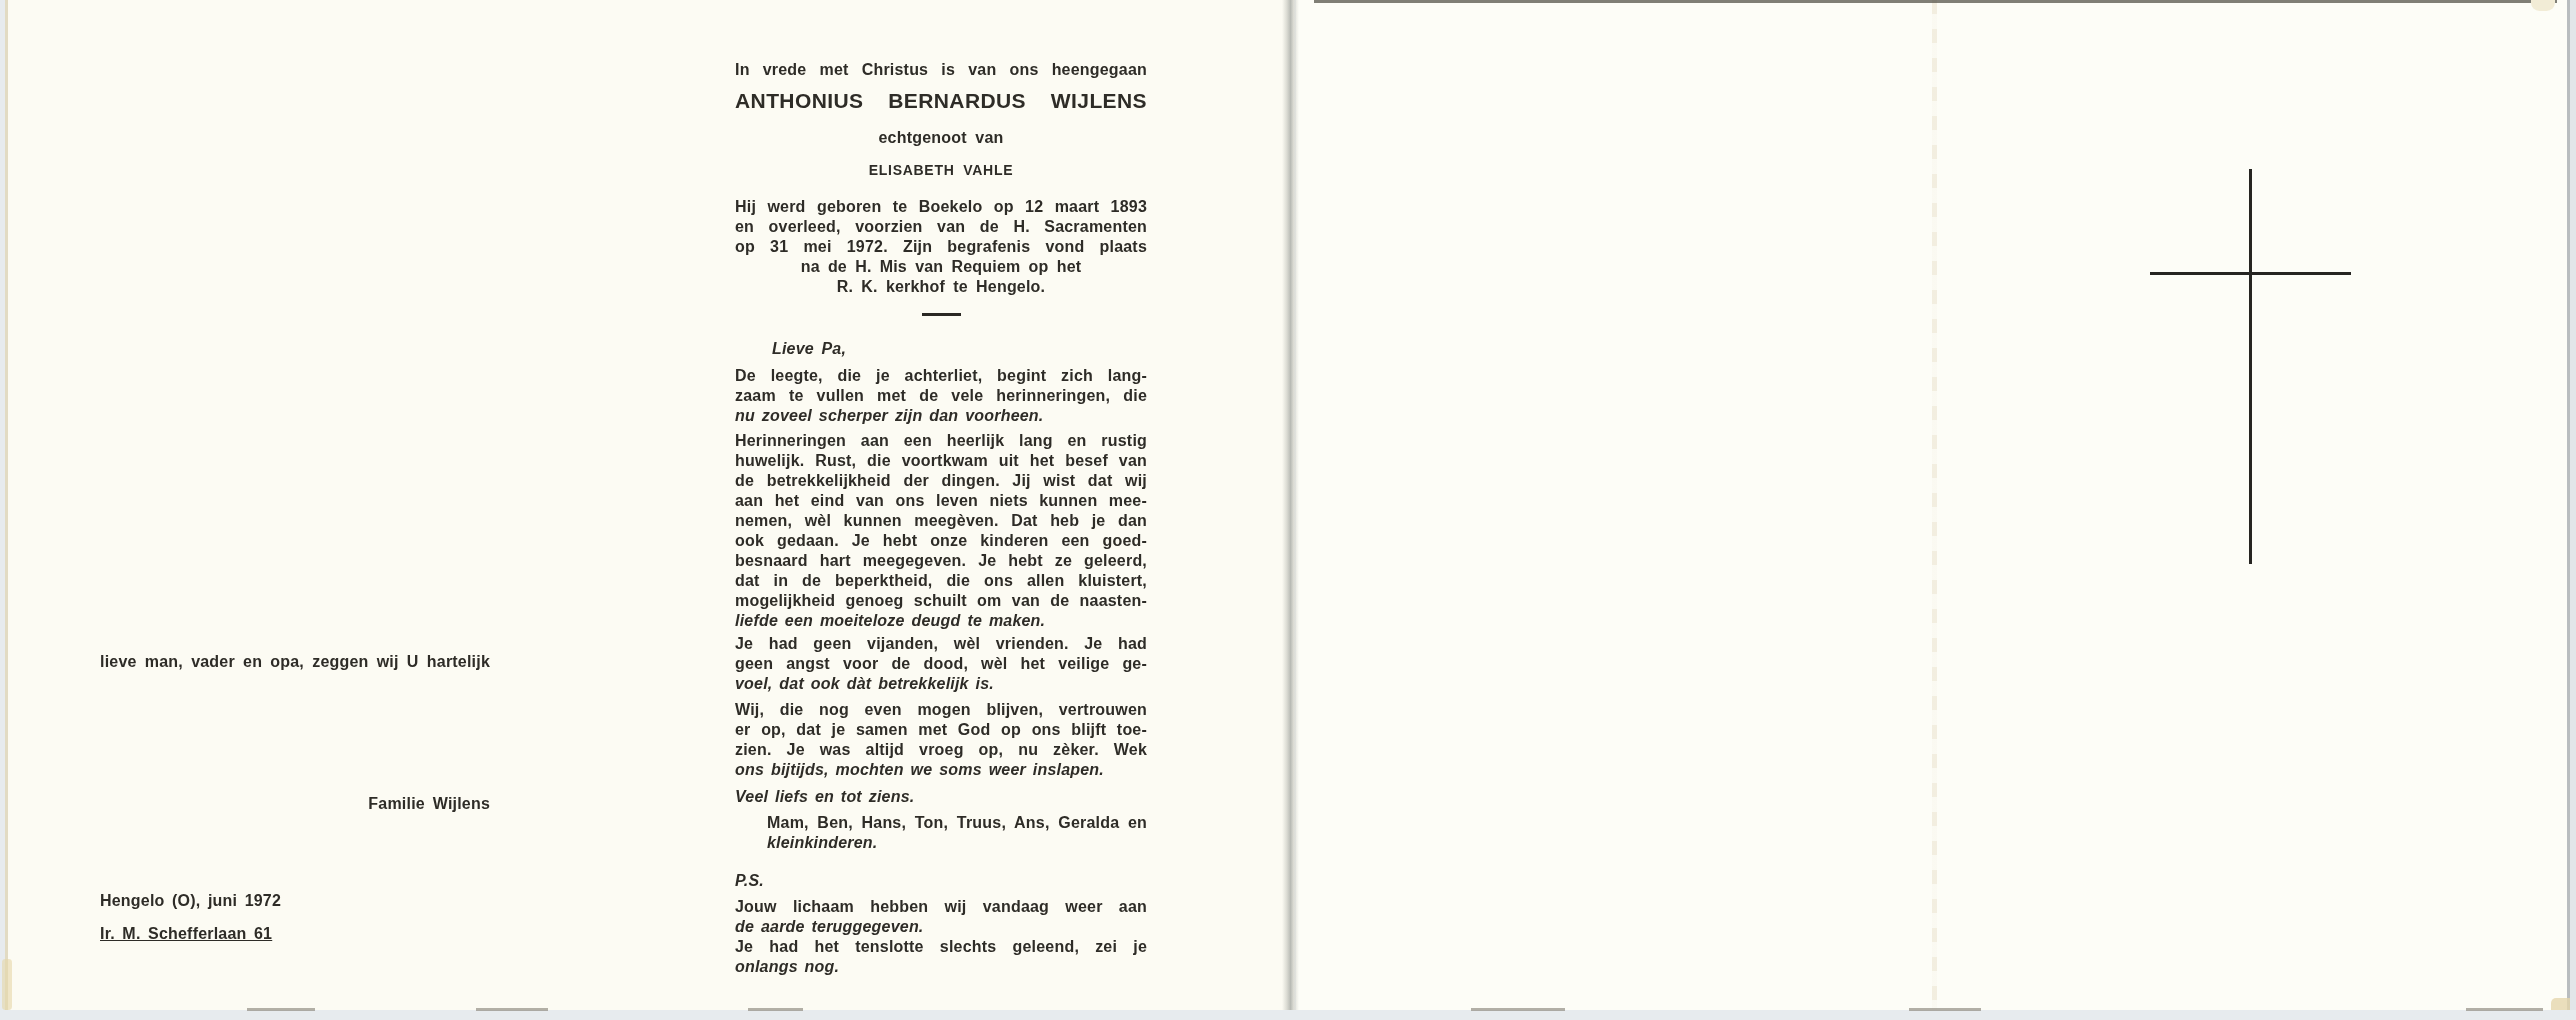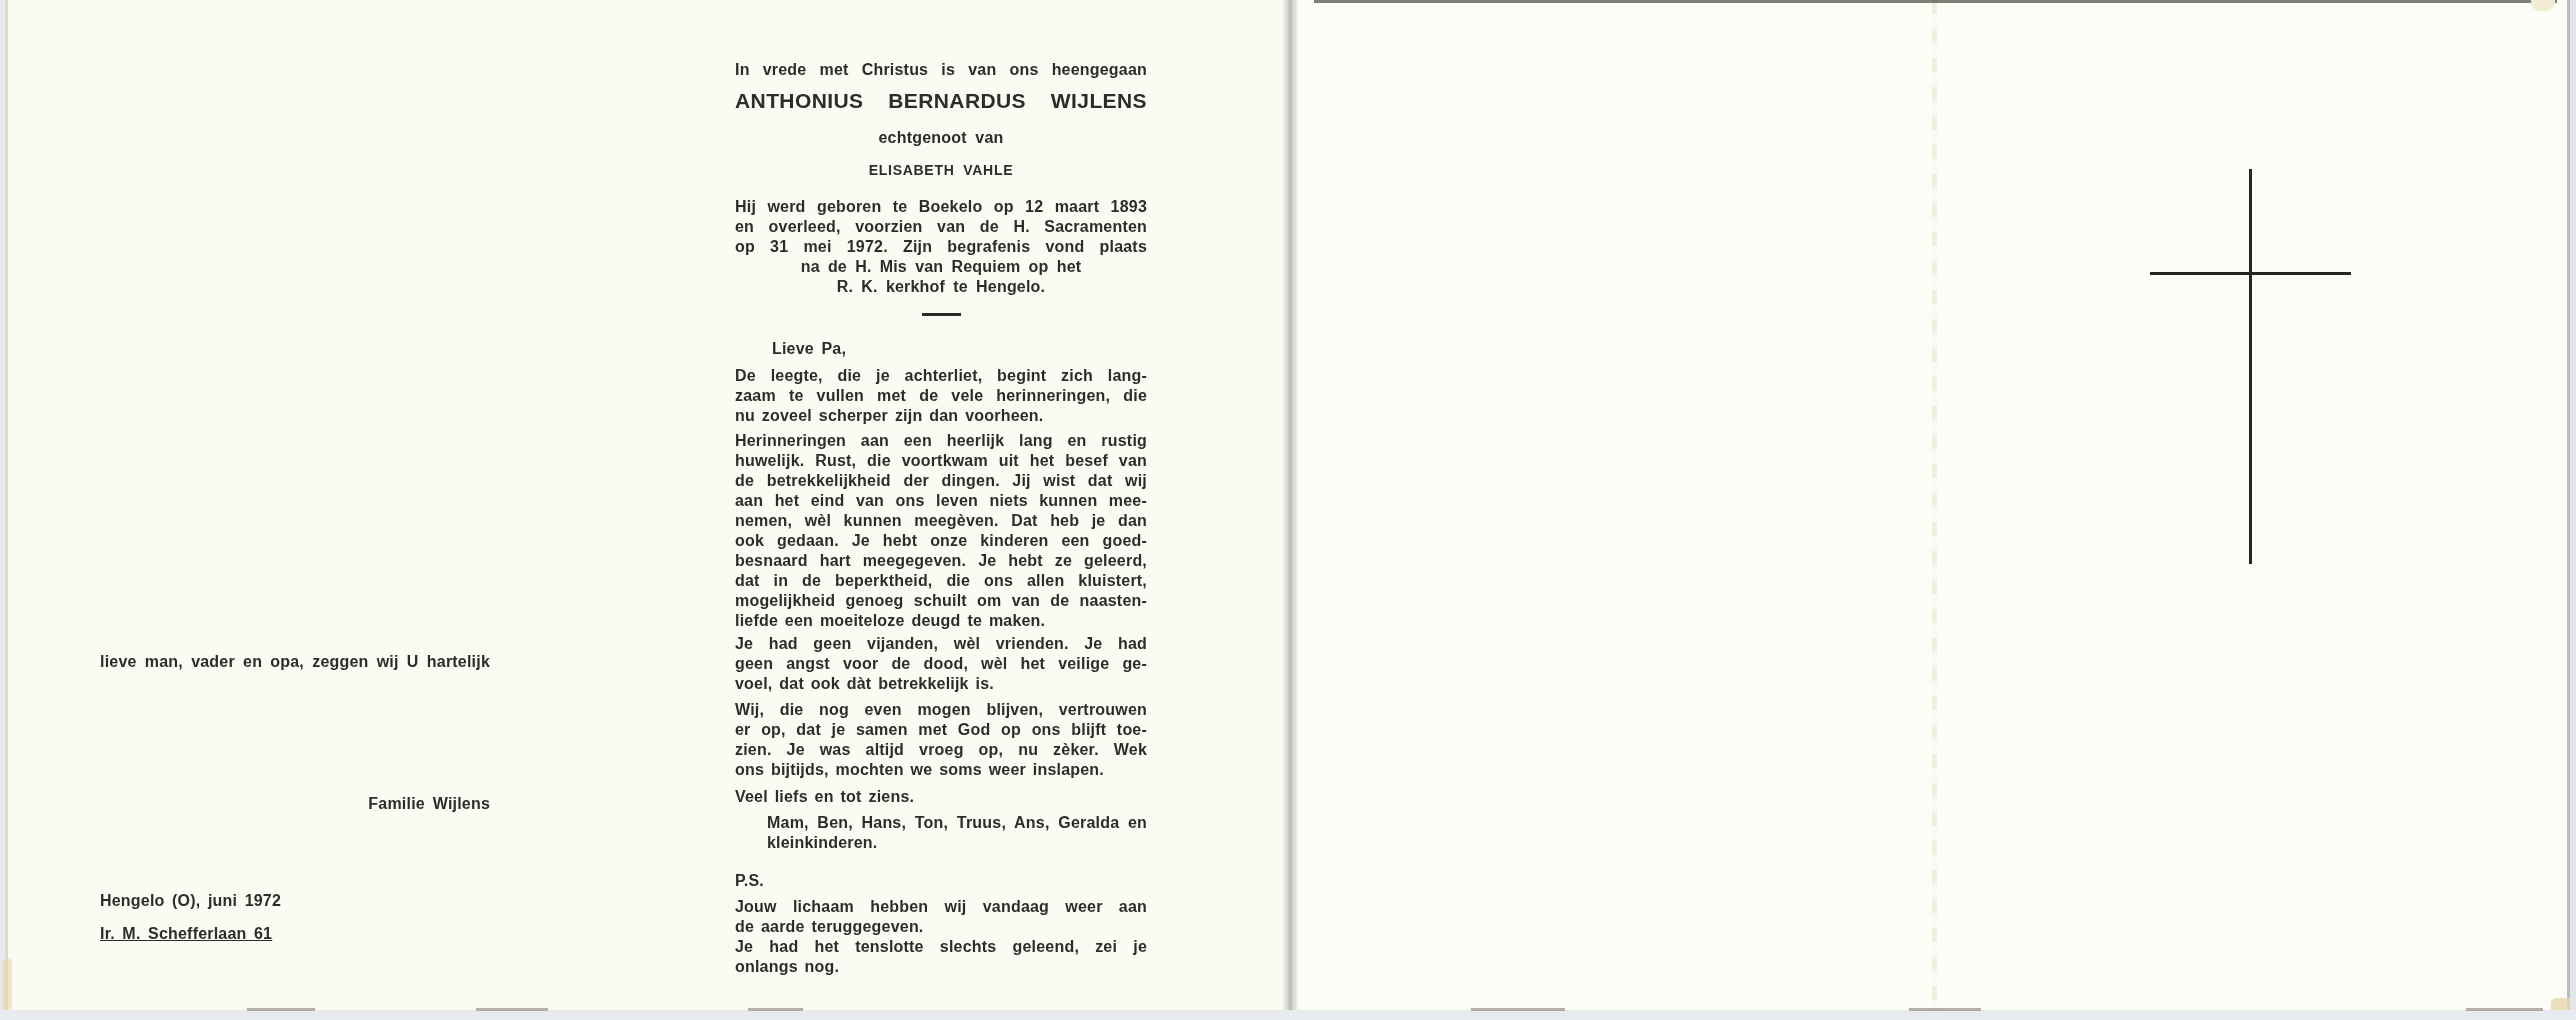--- a/index.html
+++ b/index.html
@@ -26,21 +26,21 @@
   #scanner-strip{position:absolute;left:0;top:1010px;width:2576px;height:10.2px;background:#e7ebee;}
   .edge-dash{position:absolute;top:1008px;height:2.6px;background:#8a857b;opacity:.65;}
   #bottom-right-tan{position:absolute;left:2551px;top:998px;width:18.7px;height:12px;background:#e5d6ac;border-radius:5.1px 0 0 0;opacity:.8;}
 
   
   .col{position:absolute;top:0;color:#2e2c27;font-weight:700;}
   #col-left{left:100px;width:390px;font-size:16px;line-height:32px;letter-spacing:0.2px;}
   #col-main{left:735px;width:412px;font-size:16px;line-height:20px;letter-spacing:0.2px;}
   .blk{position:absolute;left:0;right:0;}
   .ln{text-align:justify;text-align-last:justify;}
-  .ln.l{text-align:justify;text-align-last:left;word-spacing:.14em;}
+  .ln.l{text-align:justify;text-align-last:left;word-spacing:.14em;font-style:italic;}
   .ln.c{text-align:center;text-align-last:center;word-spacing:.22em;}
 
   #b-intro{top:60px;}
   #b-name{top:88px;font-size:21px;line-height:25.5px;letter-spacing:0.4px;}
   #b-relation{top:128px;word-spacing:.25em;}
   #b-spouse{top:160px;font-size:14px;letter-spacing:0.7px;word-spacing:.3em;}
   #b-vitae{top:197px;}
   #b-divider{top:313px;}
   .divider-rule{width:39px;height:3.4px;background:#2a2823;margin:0 auto;}
   #b-salutation{top:339px;padding-left:37px;word-spacing:.18em;}

